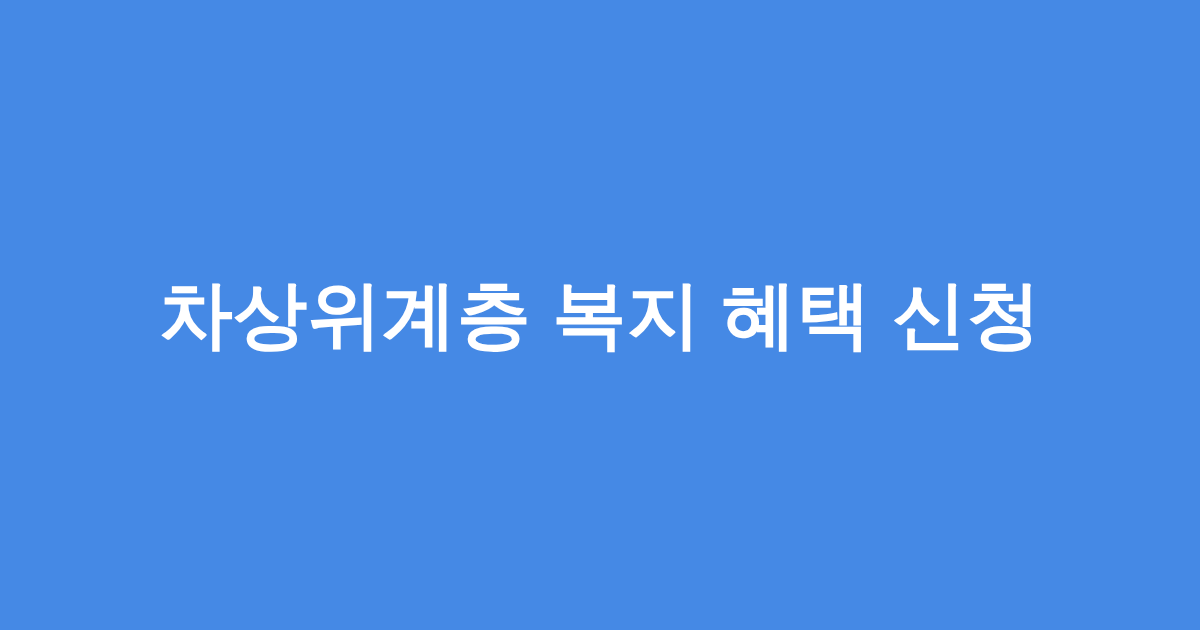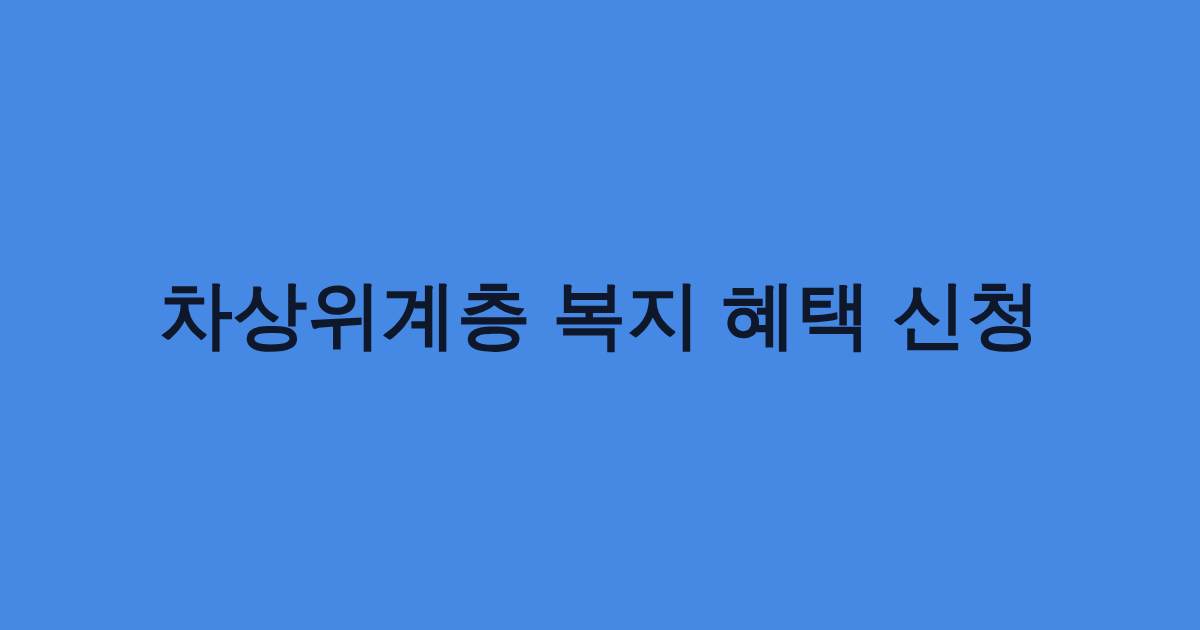--- a/index.html
+++ b/index.html
@@ -31,21 +31,21 @@
   .banner-inner {
     display: block;
     width: 100%;
     padding: 0 60px;
     box-sizing: border-box;
   }
 
   .banner-title {
     display: block;
     margin: 0;
-    color: #0f172a;
+    color: #ffffff;
     font-family: "Liberation Sans", "DejaVu Sans", sans-serif;
     font-size: 74px;
     font-weight: 600;
     line-height: 1.22;
     letter-spacing: 0.5px;
     white-space: nowrap;
     text-rendering: optimizeLegibility;
     -webkit-font-smoothing: antialiased;
   }
 </style>

